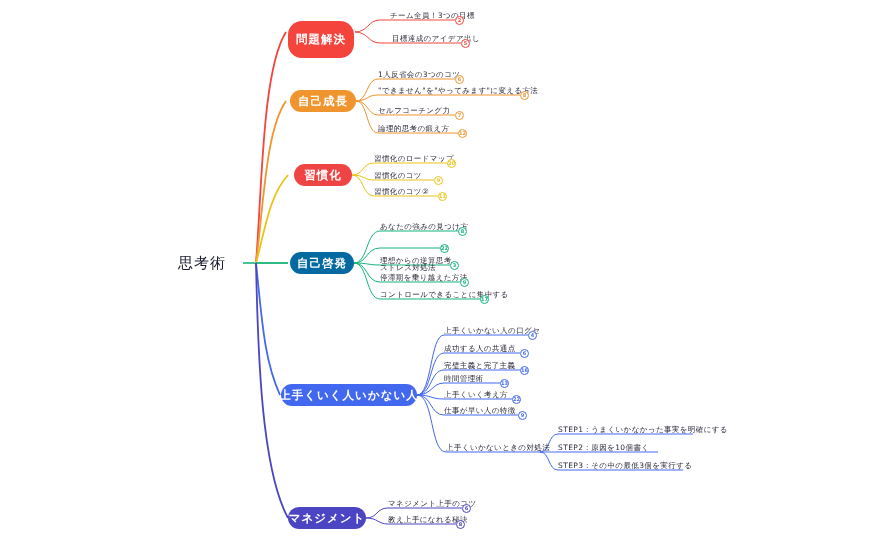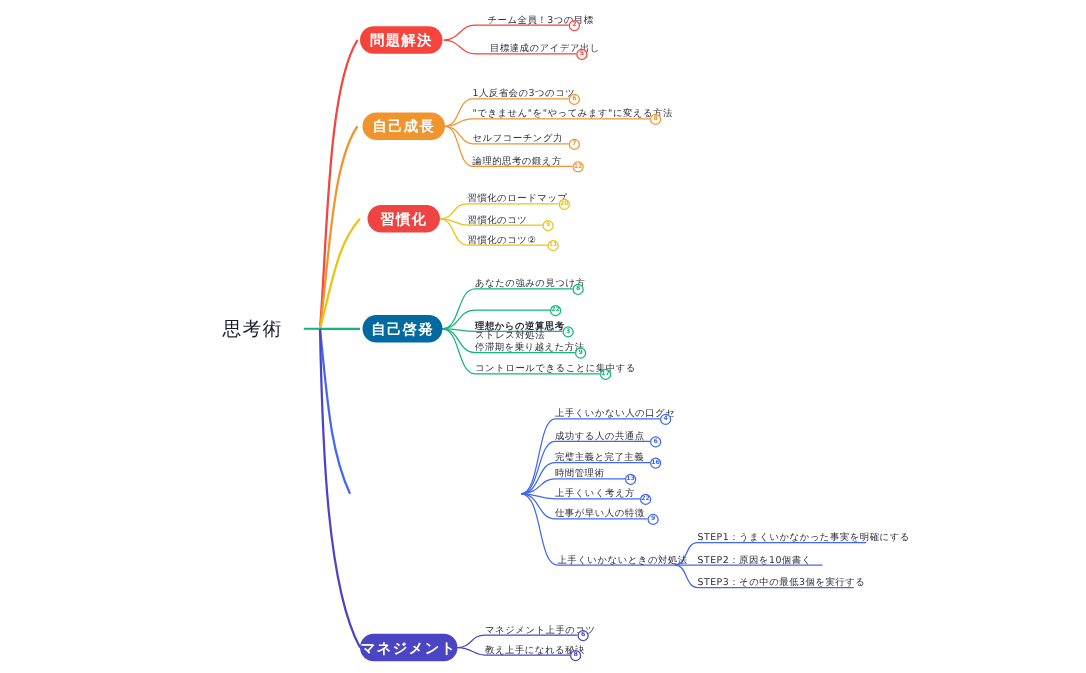--- a/index.html
+++ b/index.html
@@ -122,21 +122,21 @@
 
     <g stroke="#4268F0" stroke-width="1" fill="none">
       <path d="M540,452 C550,452 548,434 558,434 L693,434"></path>
       <path d="M540,452 C550,452 550,452 558,452 L658,452"></path>
       <path d="M540,452 C550,452 548,470 558,470 L683,470"></path>
     </g>
   </svg>
 
   <div class="root-label" style="left:178px;top:254px;">思考術</div>
 
-  <div class="node" style="left:288px;top:21px;width:66px;height:22px;background:#F4443C;text-align:center;">問題解決</div>
+  <div class="node" style="left:288px;top:21px;width:66px;height:37px;background:#F4443C;text-align:center;">問題解決</div>
   <div class="leaf" style="left:390px;top:12px;">チーム全員！3つの目標</div>
   <div class="badge" style="left:455px;top:16px;color:#F4443C;">2</div>
   <div class="leaf" style="left:392px;top:35px;">目標達成のアイデア出し</div>
   <div class="badge" style="left:461px;top:39px;color:#F4443C;">5</div>
 
   <div class="node" style="left:290px;top:90px;width:66px;height:22px;background:#F0952E;">自己成長</div>
   <div class="leaf" style="left:378px;top:71px;">1人反省会の3つのコツ</div>
   <div class="badge" style="left:455px;top:75px;color:#F0952E;">6</div>
   <div class="leaf" style="left:378px;top:87px;">"できません"を"やってみます"に変える方法</div>
   <div class="badge" style="left:520px;top:91px;color:#F0952E;">8</div>
@@ -151,27 +151,28 @@
   <div class="leaf" style="left:374px;top:172px;">習慣化のコツ</div>
   <div class="badge" style="left:434px;top:176px;color:#EBC314;">9</div>
   <div class="leaf" style="left:374px;top:188px;">習慣化のコツ②</div>
   <div class="badge" style="left:438px;top:192px;color:#EBC314;">11</div>
 
   <div class="node" style="left:290px;top:252px;width:64px;height:22px;background:#0369a1;">自己啓発</div>
   <div class="leaf" style="left:380px;top:223px;">あなたの強みの見つけ方</div>
   <div class="badge" style="left:458px;top:227px;color:#13B57A;">8</div>
   <div class="leaf" style="left:380px;top:240px;margin-top:24px;">ストレス対処法</div>
   <div class="badge" style="left:440px;top:244px;color:#13B57A;">22</div>
-  <div class="leaf" style="left:380px;top:257px;font-weight:bold;">理想からの逆算思考</div>
+  <div class="leaf" style="left:380px;top:257px;">理想からの逆算思考</div>
   <div class="badge" style="left:450px;top:261px;color:#13B57A;">3</div>
   <div class="leaf" style="left:380px;top:274px;">停滞期を乗り越えた方法</div>
   <div class="badge" style="left:460px;top:278px;color:#13B57A;">9</div>
   <div class="leaf" style="left:380px;top:291px;">コントロールできることに集中する</div>
   <div class="badge" style="left:480px;top:295px;color:#13B57A;">17</div>
 
+  <div class="node" style="left:281px;top:384px;width:136px;height:22px;background:#4268F0;">上手くいく人いかない人</div>
   <div class="leaf" style="left:444px;top:327px;">上手くいかない人の口グセ</div>
   <div class="badge" style="left:528px;top:331px;color:#4268F0;">4</div>
   <div class="leaf" style="left:444px;top:345px;">成功する人の共通点</div>
   <div class="badge" style="left:520px;top:349px;color:#4268F0;">6</div>
   <div class="leaf" style="left:444px;top:362px;">完璧主義と完了主義</div>
   <div class="badge" style="left:520px;top:366px;color:#4268F0;">16</div>
   <div class="leaf" style="left:444px;top:375px;">時間管理術</div>
   <div class="badge" style="left:500px;top:379px;color:#4268F0;">13</div>
   <div class="leaf" style="left:444px;top:391px;">上手くいく考え方</div>
   <div class="badge" style="left:512px;top:395px;color:#4268F0;">22</div>

